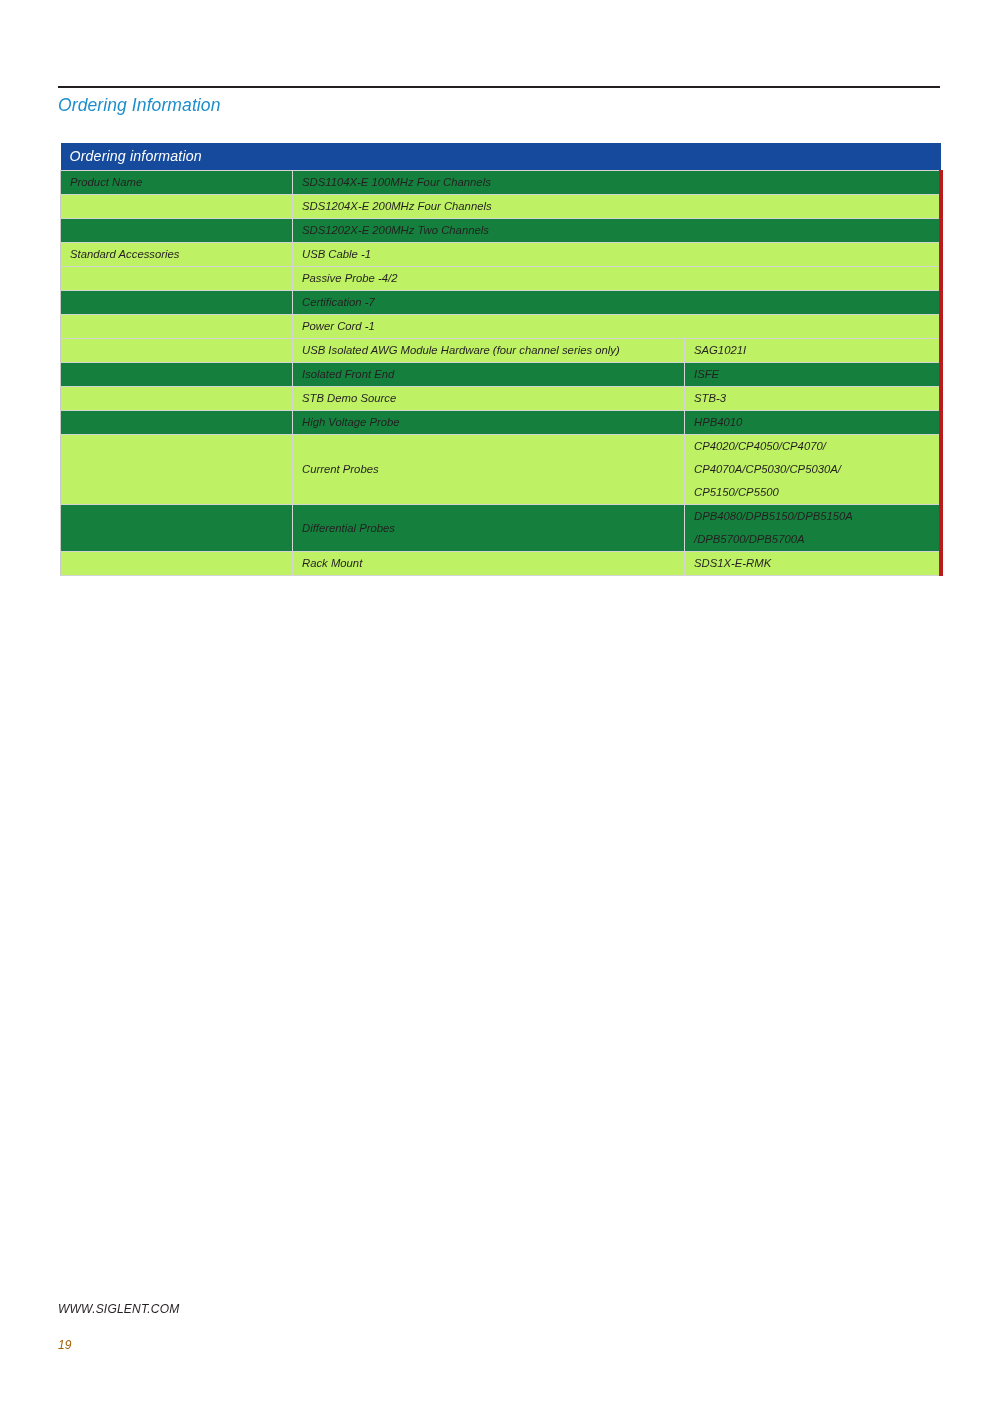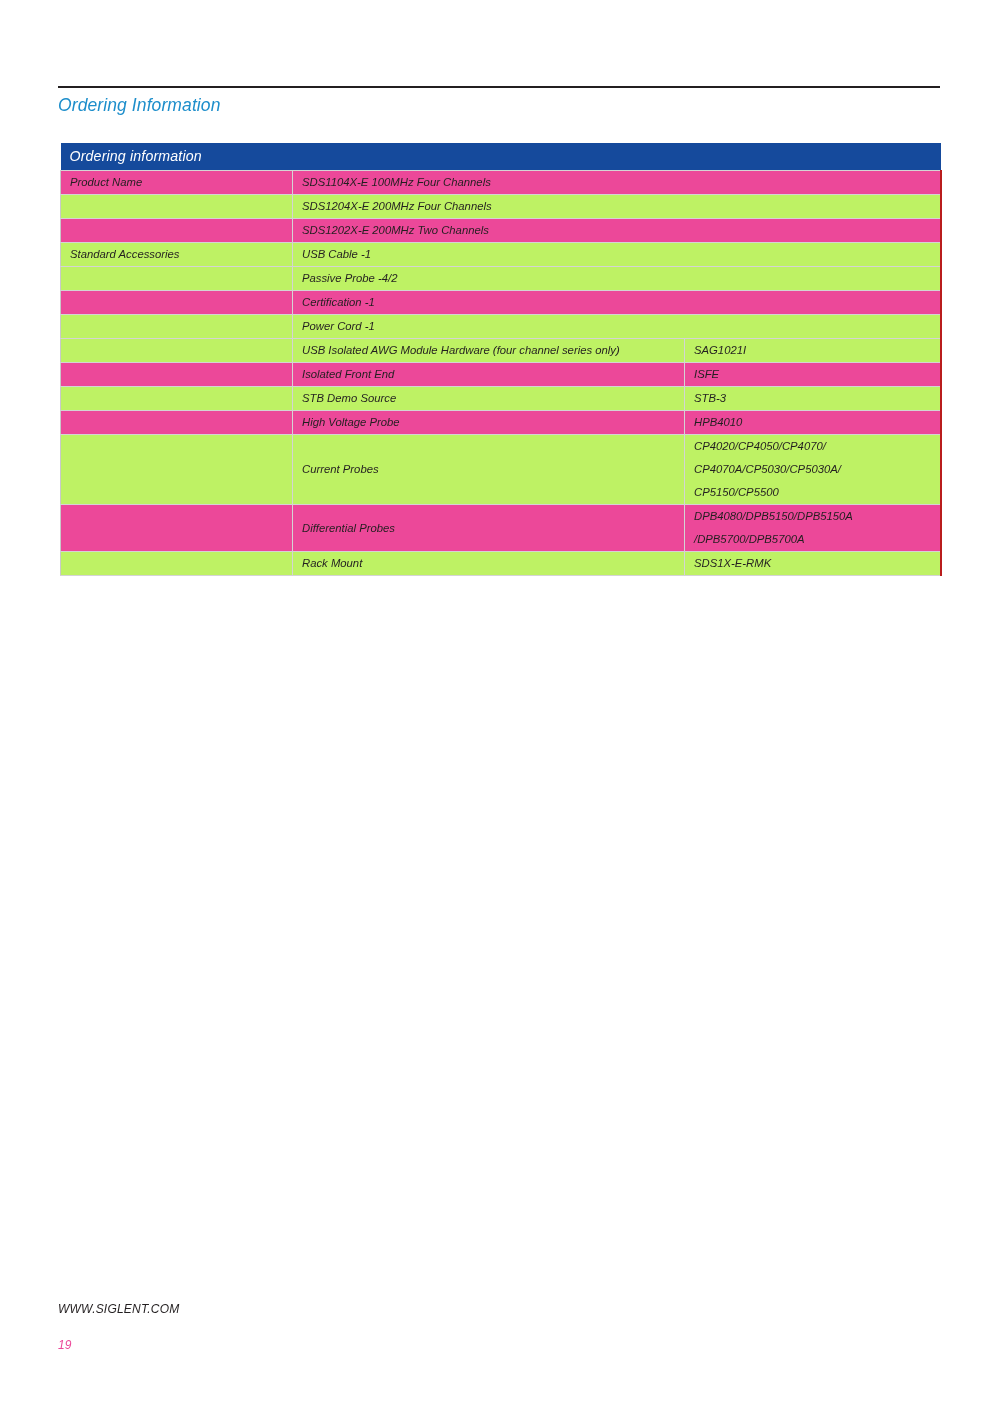--- a/index.html
+++ b/index.html
@@ -83,24 +83,24 @@
     border-right: 1px solid #d4d4d4;
     padding: 0 0 0 9px;
     height: 23px;
     vertical-align: middle;
     font-size: 11.3px;
     line-height: 15px;
   }
 
   
   table.ordering td.first { border-left: 1px solid #c9c9c9; }
-  table.ordering td.last  { border-right: 2px solid #b91c1c; }
+  table.ordering td.last  { border-right: 4px solid #b91c1c; }
 
   tr.row-white td { background: #bef264; }
-  tr.row-gray  td { background: #ec4899; }
+  tr.row-gray  td { background: #15803d; }
 
   td.blank { padding: 0; }
 
   td.tall3 { height: 70px; }
   td.tall2 { height: 47px; }
 
   .multiline {
     display: block;
     line-height: 23px;
   }
@@ -112,21 +112,21 @@
     top: 1302px;
     font-size: 12px;
     letter-spacing: 0.2px;
     color: #231f20;
   }
   .footer-page {
     position: absolute;
     left: 58px;
     top: 1338px;
     font-size: 12px;
-    color: #ec4899;
+    color: #a16207;
   }
 </style>
 </head>
 <body>
 
 <div class="page">
 
   <div class="top-rule"></div>
 
   <div class="section-title">Ordering Information</div>
@@ -164,21 +164,21 @@
         </tr>
 
 
         <tr class="row-white">
           <td class="first blank"></td>
           <td colspan="2" class="last">Passive Probe -4/2</td>
         </tr>
 
         <tr class="row-gray">
           <td class="first blank"></td>
-          <td colspan="2" class="last">Certification   -1</td>
+          <td colspan="2" class="last">Certification   -7</td>
         </tr>
 
         <tr class="row-white">
           <td class="first blank"></td>
           <td colspan="2" class="last">Power Cord   -1</td>
         </tr>
 
 
         <tr class="row-white">
           <td class="first blank"></td>

